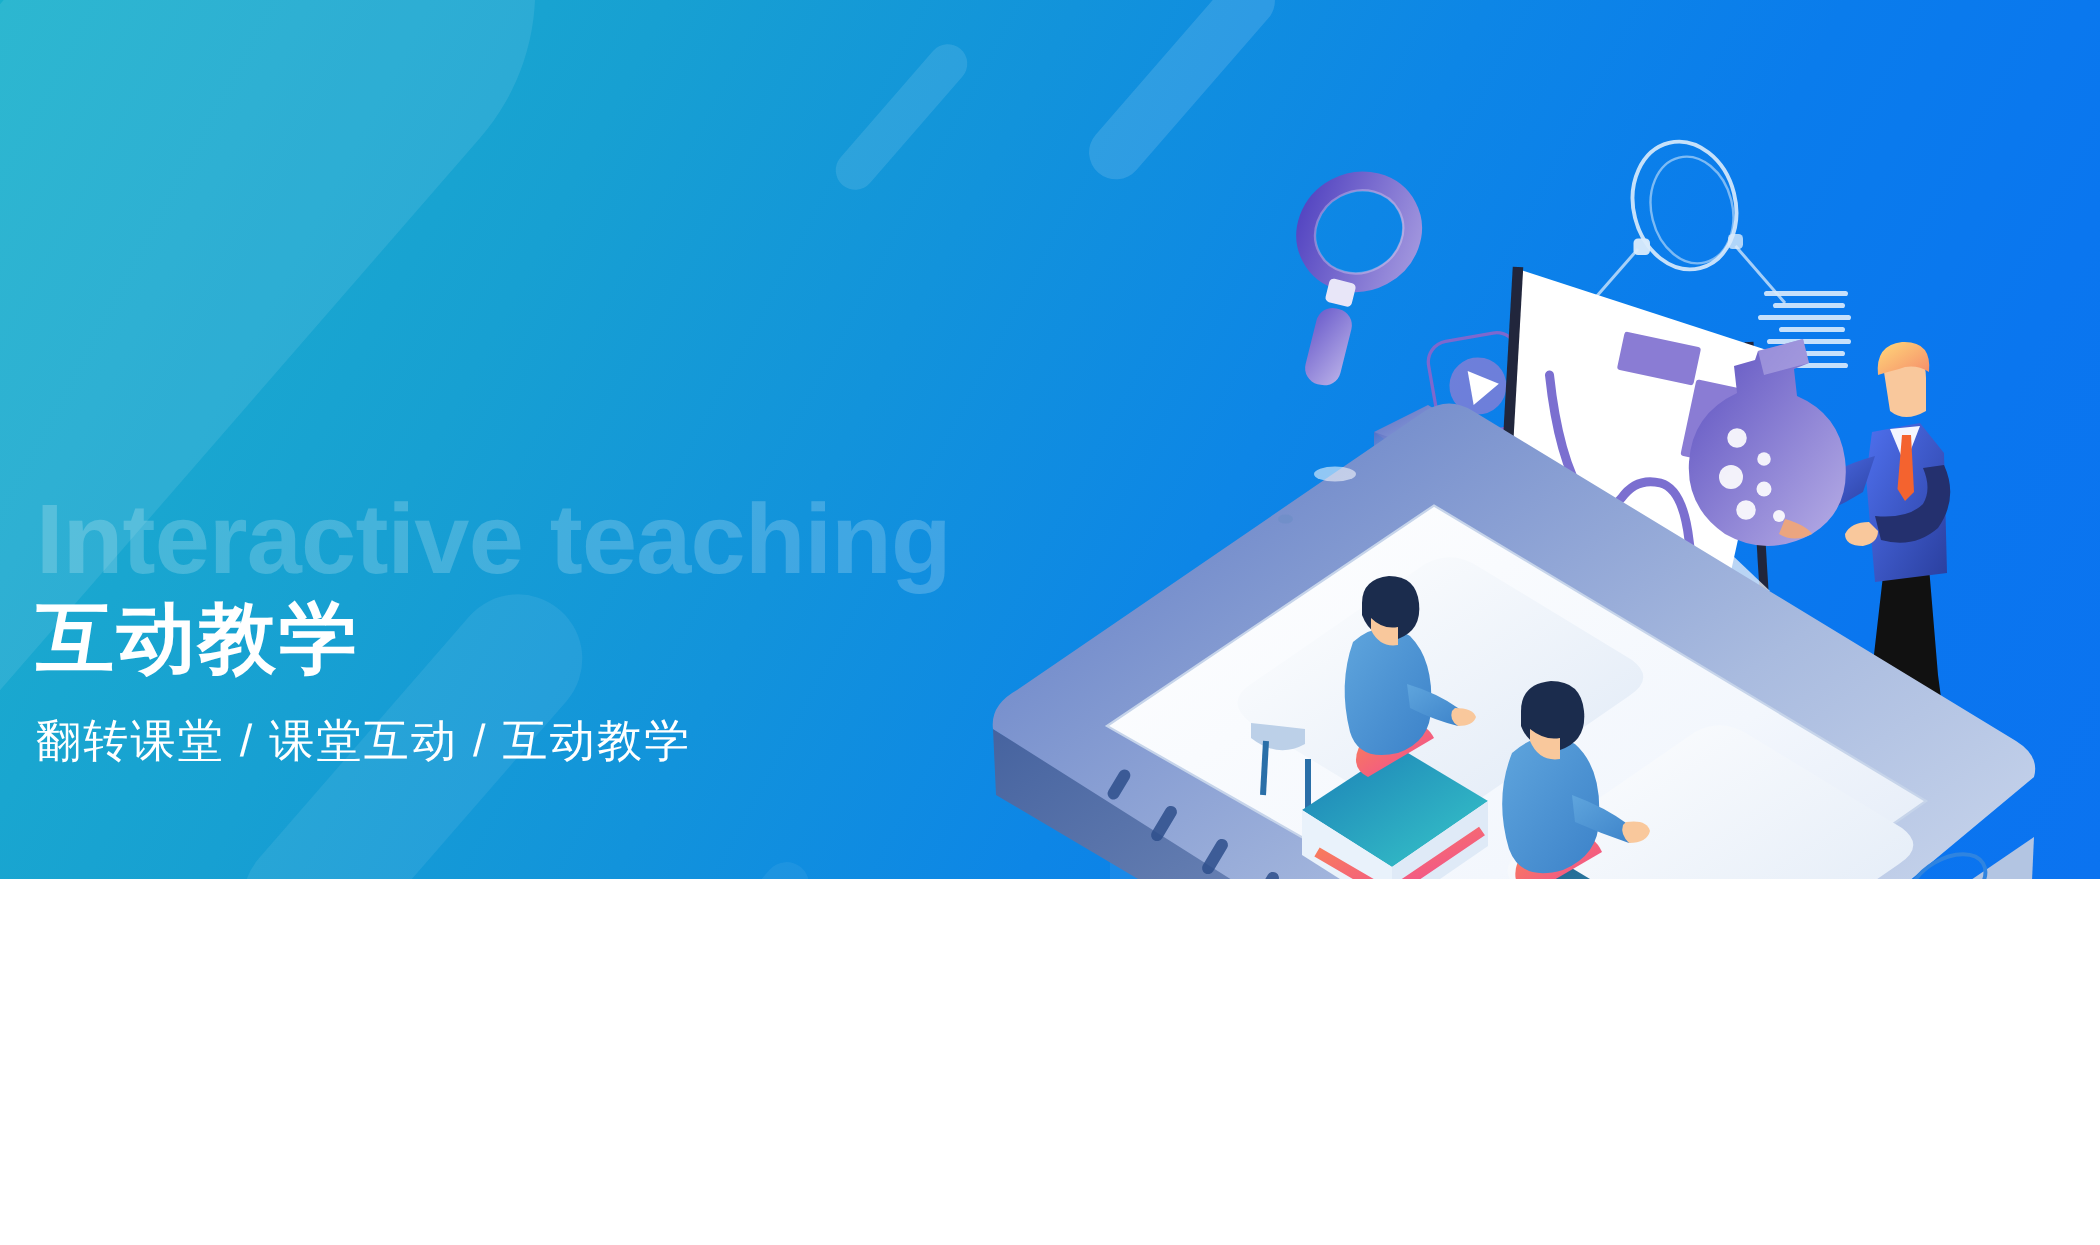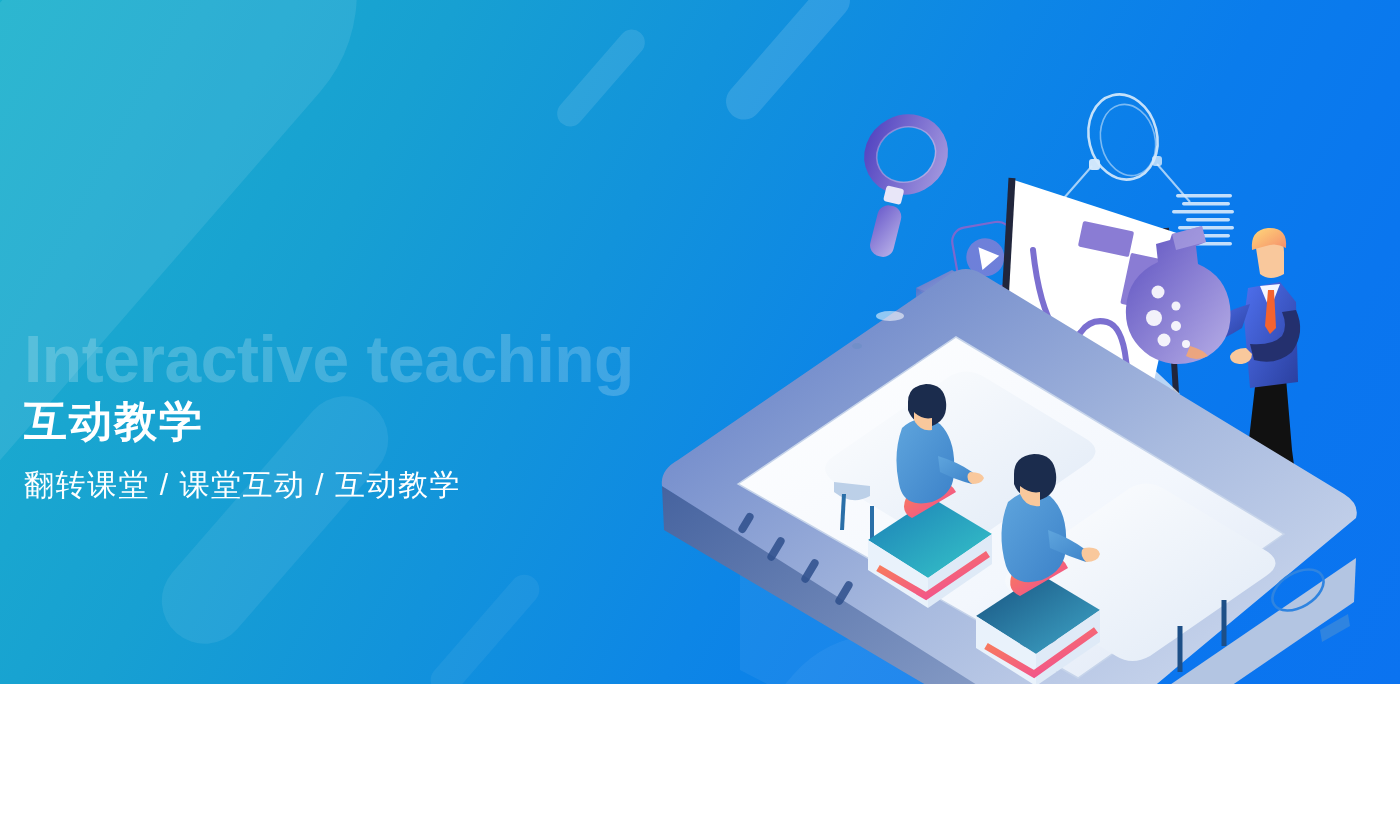--- a/index.html
+++ b/index.html
@@ -6,21 +6,21 @@
   html, body {
     margin: 0;
     padding: 0;
     background: #ffffff;
   }
   * { box-sizing: border-box; }
 
   .banner {
     position: relative;
     width: 1400px;
-    height: 684px;
+    height: 586px;
     overflow: hidden;
     font-family: "Liberation Sans", "DejaVu Sans", sans-serif;
     background:
       linear-gradient(118deg,
         #18b0cc 0%,
         #1aa9cf 12%,
         #17a0d2 26%,
         #1293db 42%,
         #0d86e6 58%,
         #0a7cec 72%,
@@ -100,21 +100,21 @@
   .ghost-title {
     font-size: 66px;
     font-weight: 700;
     letter-spacing: -0.5px;
     line-height: 1;
     color: rgba(255,255,255,0.20);
     white-space: nowrap;
     margin: 0 0 6px 0;
   }
   .main-title {
-    font-size: 43px;
+    font-size: 52px;
     font-weight: 700;
     letter-spacing: 2px;
     line-height: 1.1;
     color: #ffffff;
     margin: 0 0 22px 0;
     white-space: nowrap;
   }
   .sub-title {
     font-size: 30px;
     font-weight: 400;

